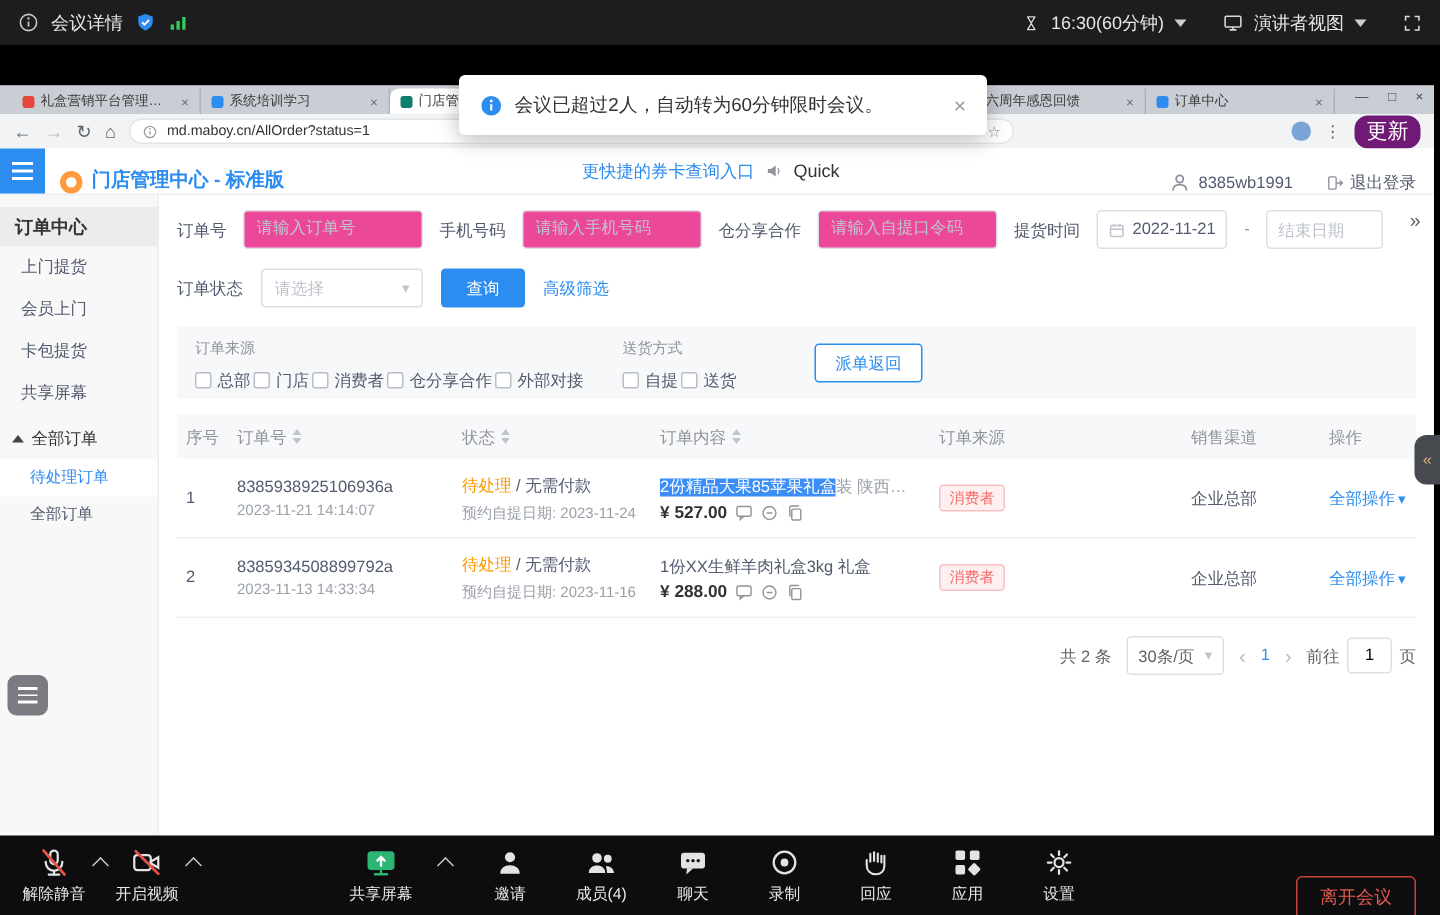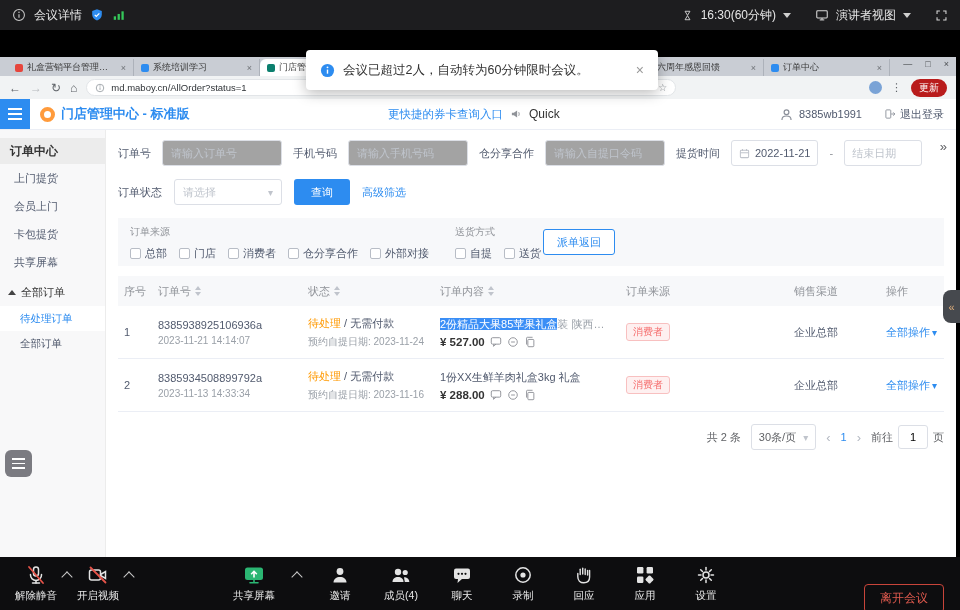--- a/index.html
+++ b/index.html
@@ -23,24 +23,24 @@
   .tab-x{color:#6f7377;font-size:9px;flex:none}
   .winctl{position:absolute;right:7px;top:2px;display:flex;gap:13px;color:#4c4f53;font-size:9px}
 
   .addressbar{height:23px;background:#f1f3f4;display:flex;align-items:center;padding:0 9px;gap:9px;font-size:12px;color:#5f6368}
   .nav.dim{color:#b7babd}
   .urlbox{flex:1;max-width:590px;height:17px;background:#fff;border:1px solid #e2e5e8;border-radius:9px;display:flex;align-items:center;padding:0 8px;gap:6px;font-size:9.5px;color:#2f3337;box-sizing:border-box}
   .urlbox .star{margin-left:auto;color:#8a8f94;font-size:10px}
   .ab-icons{display:flex;align-items:center;gap:9px;margin-left:auto}
   .avatar{width:13px;height:13px;border-radius:50%;background:#7aa3d6}
   .dots{font-size:11px;color:#5f6368}
-  .update-pill{background:#b91c1c;color:#fff;font-size:10px;padding:2px 8px;border-radius:9px}
+  .update-pill{background:#701a75;color:#fff;font-size:14px;padding:2px 8px;border-radius:9px}
 
   
-  .appheader{height:30px;border-bottom:1px solid #ebeef5;display:flex;align-items:center;position:relative;background:#fff}
+  .appheader{height:30px;border-bottom:1px solid #ebeef5;display:flex;align-items:flex-end;position:relative;background:#fff}
   .burger{width:30px;height:30px;background:#2d8cf0;display:flex;flex-direction:column;justify-content:center;align-items:center;gap:3px;flex:none}
   .burger i{width:14px;height:2px;background:#fff}
   .logo-dot{width:15px;height:15px;border-radius:50%;border:4px solid #ff9b3c;box-sizing:border-box;margin:0 6px 0 10px;flex:none}
   .apptitle{color:#2d8cf0;font-weight:bold;font-size:13px;white-space:nowrap}
   .promo{position:absolute;left:388px;top:0;height:30px;display:flex;align-items:center;gap:7px;font-size:11.5px}
   .promo .plink{color:#2d8cf0}
   .quick{color:#333;font-size:12px}
   .userarea{margin-left:auto;display:flex;align-items:center;gap:6px;padding-right:12px;font-size:11px;color:#515a6e}
   .logout{display:flex;align-items:center;gap:4px;margin-left:16px}
 
@@ -53,34 +53,34 @@
   .tri{width:0;height:0;border-left:4px solid transparent;border-right:4px solid transparent;border-bottom:5px solid #444}
   .sb-sub{height:25px;line-height:25px;padding-left:20px;font-size:10.5px;position:relative}
   .sb-sub.active{color:#2d8cf0;background:#fff}
   .dock{position:absolute;right:4px;top:8px;display:flex;flex-direction:column;gap:2px}
   .dock i{width:9px;height:1.5px;background:#555}
 
   .main{flex:1;position:relative;padding:10px 12px;box-sizing:border-box;font-size:11px;color:#515a6e;background:#fff;overflow:hidden}
   .collapse{position:absolute;right:9px;top:9px;color:#606266;font-size:13px}
   .frow{display:flex;align-items:center;gap:11px;flex-wrap:nowrap}
   .frow label{flex:none;white-space:nowrap}
-  .inp{height:26px;width:120px;border:1px solid #dcdfe6;border-radius:3px;padding:0 8px;font-size:11px;color:#333;box-sizing:border-box;font-family:Liberation Sans, sans-serif;background:#a3a3a3}
+  .inp{height:26px;width:120px;border:1px solid #dcdfe6;border-radius:3px;padding:0 8px;font-size:11px;color:#333;box-sizing:border-box;font-family:Liberation Mono, monospace;background:#ec4899}
   .inp::placeholder{color:#bfc4cc}
   .datebox{height:26px;border:1px solid #dcdfe6;border-radius:3px;display:flex;align-items:center;gap:5px;padding:0 7px;box-sizing:border-box;color:#515a6e;white-space:nowrap;background:#fff}
   .datebox.end{color:#bfc4cc;width:78px}
   .dash{color:#909399}
   .frow2{margin-top:13px;display:flex;align-items:center;gap:12px}
   .select{height:26px;border:1px solid #dcdfe6;border-radius:3px;display:flex;align-items:center;justify-content:space-between;padding:0 8px;color:#bfc4cc;box-sizing:border-box;background:#fff}
   .sel-status{width:108px}
   .caretc{color:#c0c4cc;font-size:10px}
   .btn-primary{height:26px;padding:0 17px;background:#2d8cf0;color:#fff;border:none;border-radius:3px;font-size:11px;font-family:inherit}
   .adv{color:#2d8cf0}
   .panel{margin-top:13px;background:#f7f8fa;padding:7px 12px;display:flex;align-items:flex-start;gap:26px;position:relative;height:48px;box-sizing:border-box}
   .plabel{font-size:10px;color:#909399}
-  .popts{display:flex;align-items:center;gap:12px;margin-top:7px}
+  .popts{display:flex;align-items:center;gap:2px;margin-top:7px}
   .cbrow{display:flex;align-items:center;gap:4px}
   .cb{width:11px;height:11px;border:1px solid #b8bdc6;border-radius:2px;background:#fff;display:inline-block;box-sizing:border-box}
   .dispatch{position:absolute;left:425px;top:11px;height:26px;padding:0 13px;background:#fff;border:1px solid #2d8cf0;color:#2d8cf0;border-radius:3px;font-size:11px;font-family:inherit}
 
   .thead{display:flex;align-items:center;height:30px;background:#f7f8fa;color:#909399;font-size:11px;margin-top:10px}
   .th,.td{padding-left:6px;box-sizing:border-box}
   .th{display:flex;align-items:center}
   .c0{width:34px;flex:none}.c1{width:150px;flex:none}.c2{width:132px;flex:none}.c3{width:186px;flex:none}.c4{width:168px;flex:none}.c5{width:92px;flex:none}.c6{flex:1}
   .sort{display:inline-flex;flex-direction:column;margin-left:4px;gap:2px}
   .sort .u{width:0;height:0;border-left:3.5px solid transparent;border-right:3.5px solid transparent;border-bottom:4px solid #c0c4cc}

